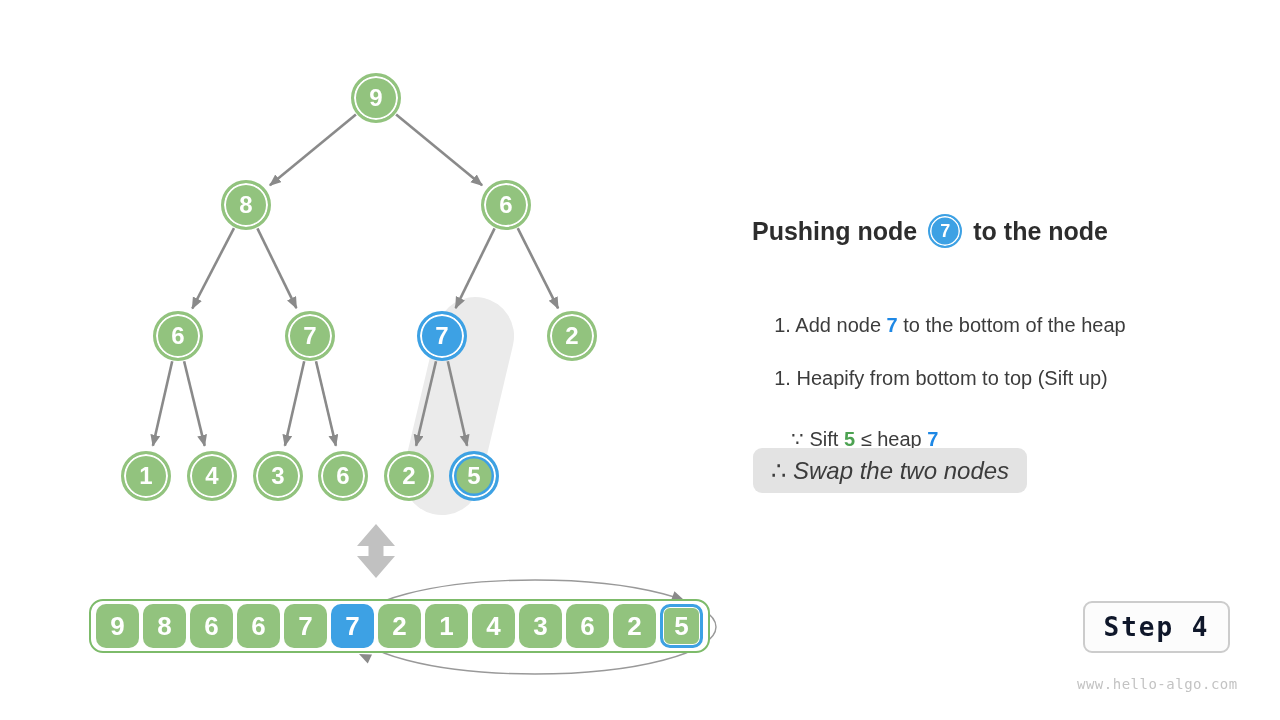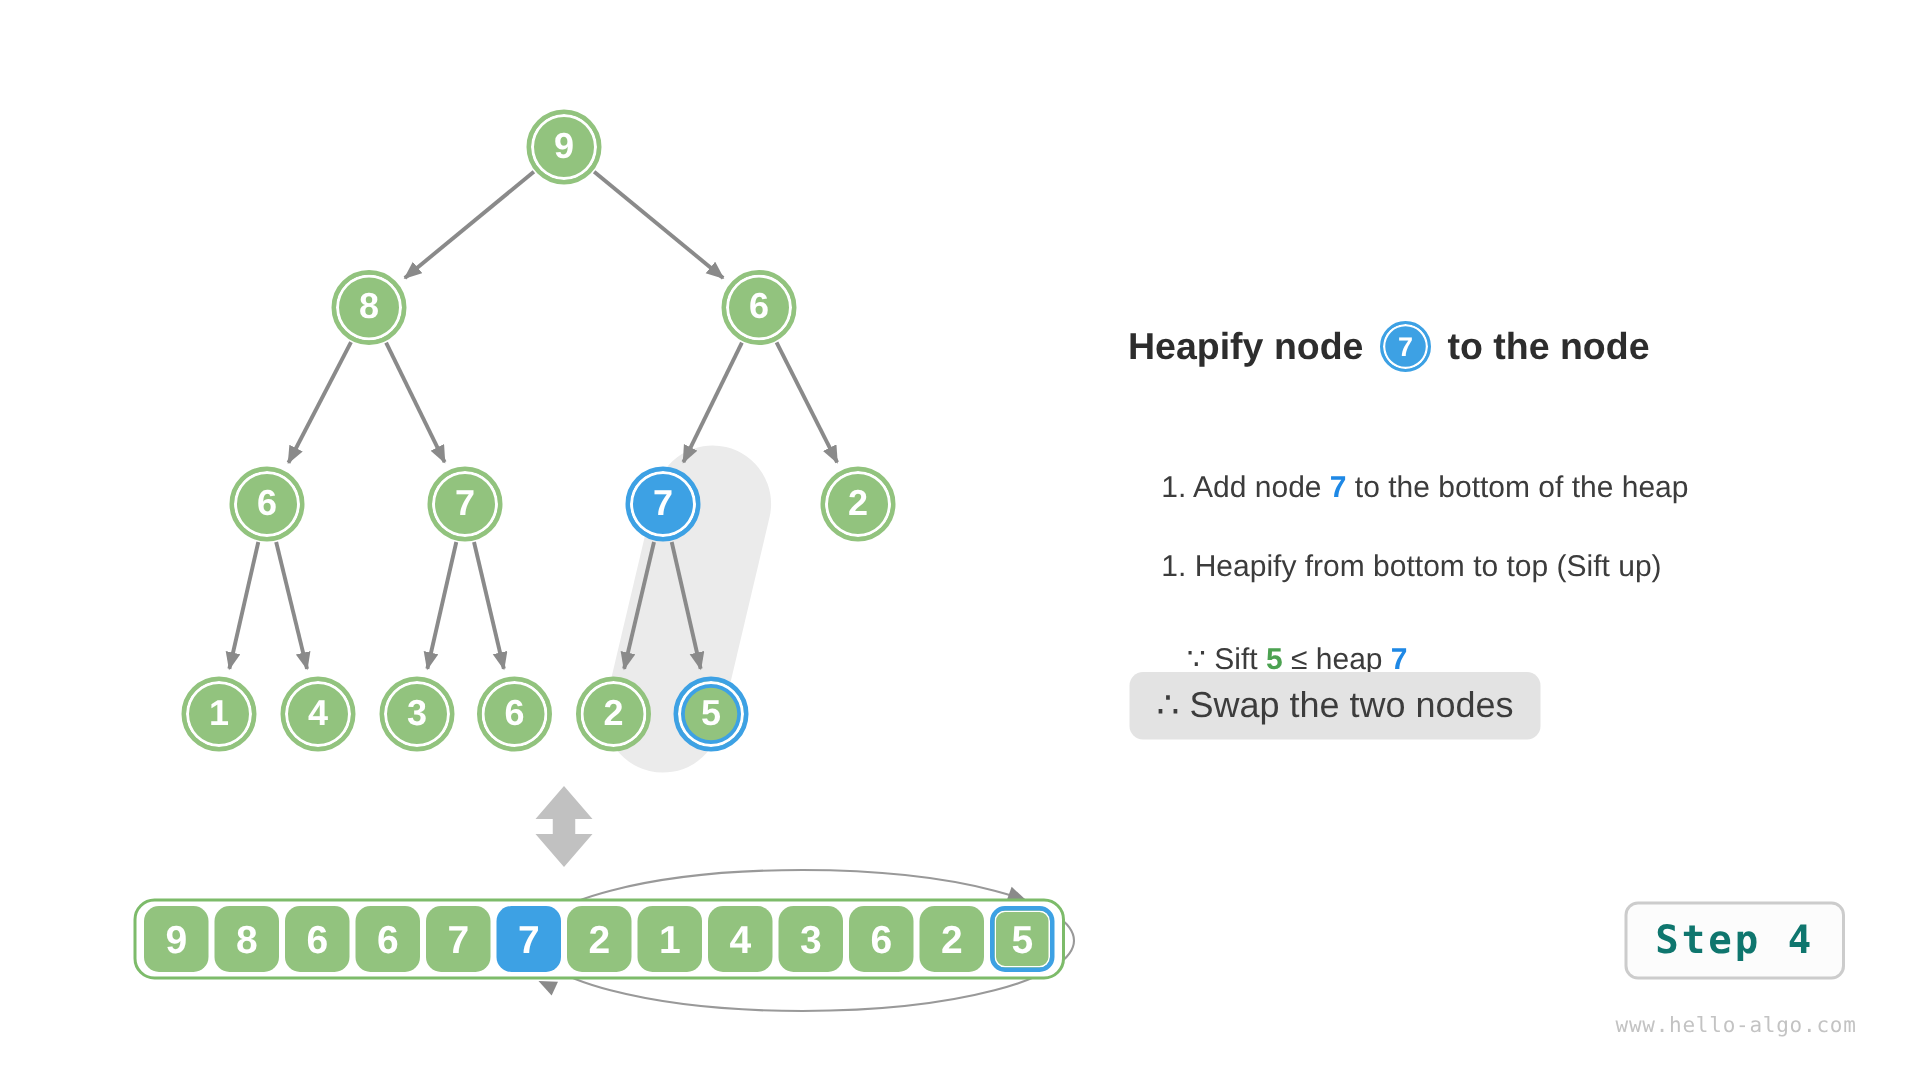--- a/index.html
+++ b/index.html
@@ -34,27 +34,27 @@
               box-shadow:inset 0 0 0 1.5px #fff;color:#fff;font-weight:bold;font-size:18px;
               display:flex;align-items:center;justify-content:center;box-sizing:border-box;flex:0 0 auto;}
   .line{position:absolute;font-size:20px;color:#3c3c3c;white-space:pre;z-index:2;}
   #step1{left:752px;top:291px;}
   #step2{left:752px;top:344px;}
   #because{left:769px;top:404px;}
   .b-blue{color:#1e88e5;font-weight:bold;}
   .b-green{color:#4ca251;font-weight:bold;}
   .therefore{position:absolute;left:753px;top:448px;height:45px;border-radius:9px;background:#e3e3e3;
              display:flex;align-items:center;padding:0 18px;font-size:24px;color:#3c3c3c;
-             z-index:2;white-space:pre;}
+             z-index:2;white-space:pre;font-style:italic;}
 
   
   .stepbox{position:absolute;left:1083px;top:601px;width:147px;height:52px;box-sizing:border-box;
            border:2px solid #cccccc;border-radius:9px;background:#fcfcfc;display:flex;align-items:center;
            justify-content:center;font-family:"DejaVu Sans Mono","Liberation Mono",monospace;
-           font-weight:bold;font-size:26px;color:#0f766e;letter-spacing:2px;z-index:2;}
+           font-weight:bold;font-size:26px;color:#0f172a;letter-spacing:2px;z-index:2;}
   .watermark{position:absolute;left:1077px;top:676px;font-family:"DejaVu Sans Mono","Liberation Mono",monospace;
              font-size:14px;color:#c3c3c3;letter-spacing:0.5px;z-index:2;}
 </style>
 </head>
 <body>
 
 <div class="canvas">
 
   <svg class="decor" width="1280" height="720">
     <defs>
@@ -113,21 +113,21 @@
       <div class="cell">2</div>
       <div class="cell">1</div>
       <div class="cell">4</div>
       <div class="cell">3</div>
       <div class="cell">6</div>
       <div class="cell">2</div>
       <div class="cell ring">5</div>
     </div>
 
   <div class="title">
-    <span>Heapify node</span>
+    <span>Pushing node</span>
     <span class="title-node">7</span>
     <span>to the node</span>
   </div>
 
   <div class="line" id="step1">
     <span>1. Add node </span><span class="b-blue">7</span><span> to the bottom of the heap</span>
   </div>
 
   <div class="line" id="step2">
     <span>1. Heapify from bottom to top (Sift up)</span>

